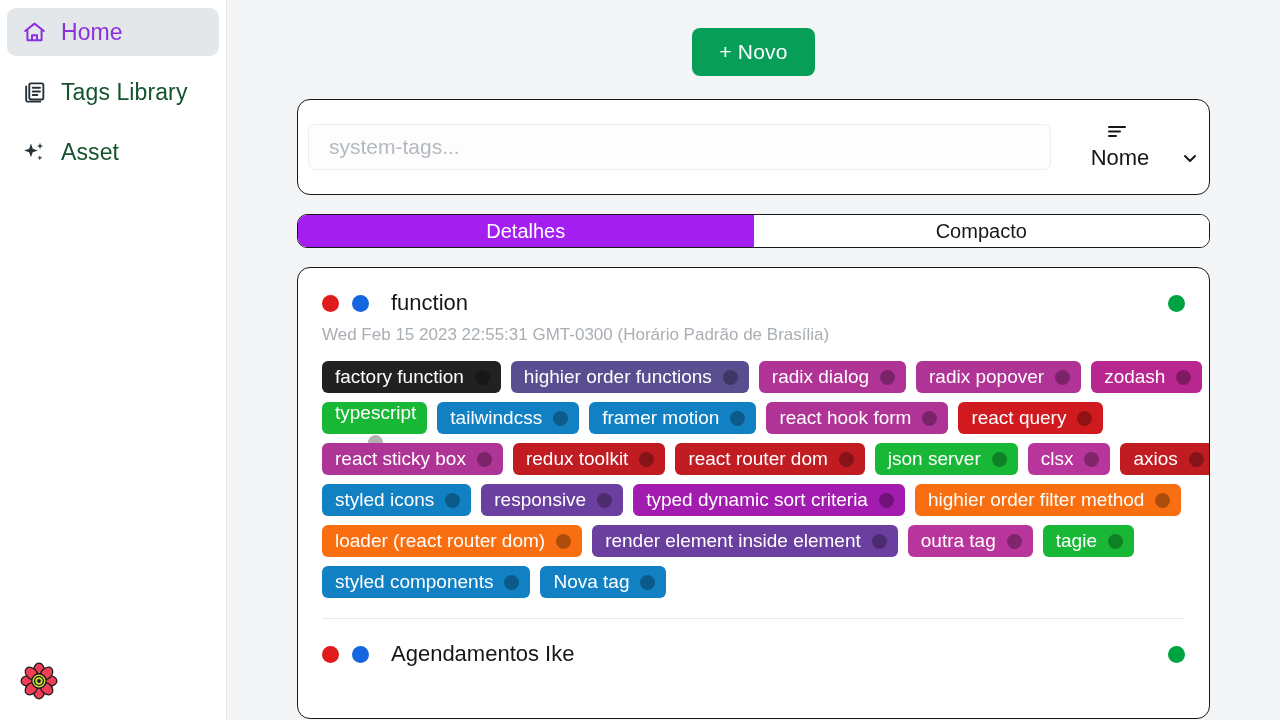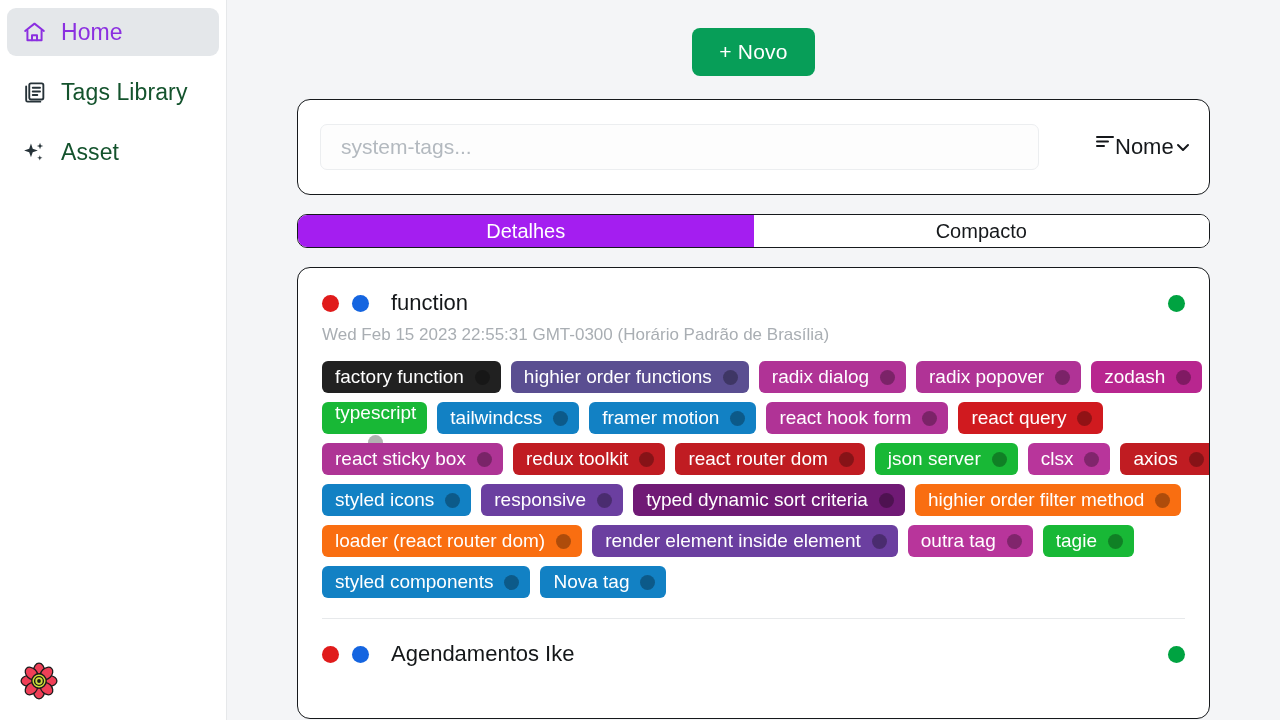--- a/index.html
+++ b/index.html
@@ -68,39 +68,39 @@
   .panel {
     background: #ffffff;
     border: 1.6px solid #16191c;
     border-radius: 13px;
   }
   .search-panel {
     margin-top: 23px;
     height: 96px;
     display: flex;
     align-items: center;
-    padding: 0 22px;
+    padding: 0 10px;
   }
   .search-input {
     flex: 1 1 auto;
     height: 46px;
     border: 1px solid #eceef0;
     border-radius: 7px;
     background: #fdfdfd;
     padding: 0 20px;
     font-size: 21px;
     font-family: "Liberation Sans", sans-serif;
     color: #2b2f33;
     outline: none;
   }
   .search-input::placeholder { color: #b3b9bf; }
   .sort-box {
     width: 148px;
     display: flex;
-    flex-direction: row;
+    flex-direction: column;
     align-items: flex-start;
     padding-left: 8px;
     position: relative;
     text-align: center;
   }
   .sort-icon { margin-left: 48px; margin-bottom: 2px; }
   .sort-row { display: flex; align-items: center; width: 100%; cursor: pointer; }
   .sort-value { font-size: 22px; color: #15181b; flex: 1 1 auto; }
   .chev { width: 18px; height: 18px; }
 
@@ -347,21 +347,21 @@
           </div>
           <div class="tag-row">
             <span class="tag" style="background: rgb(18, 129, 196);">
                 <span>styled icons</span>
                 <span class="tag-bullet"></span>
               </span>
             <span class="tag" style="background: rgb(107, 63, 160);">
                 <span>responsive</span>
                 <span class="tag-bullet"></span>
               </span>
-            <span class="tag" style="background: #701a75;">
+            <span class="tag" style="background: #a21caf;">
                 <span>typed dynamic sort criteria</span>
                 <span class="tag-bullet"></span>
               </span>
             <span class="tag" style="background: rgb(249, 110, 17);">
                 <span>highier order filter method</span>
                 <span class="tag-bullet"></span>
               </span>
           </div>
           <div class="tag-row">
             <span class="tag" style="background: rgb(249, 110, 17);">

